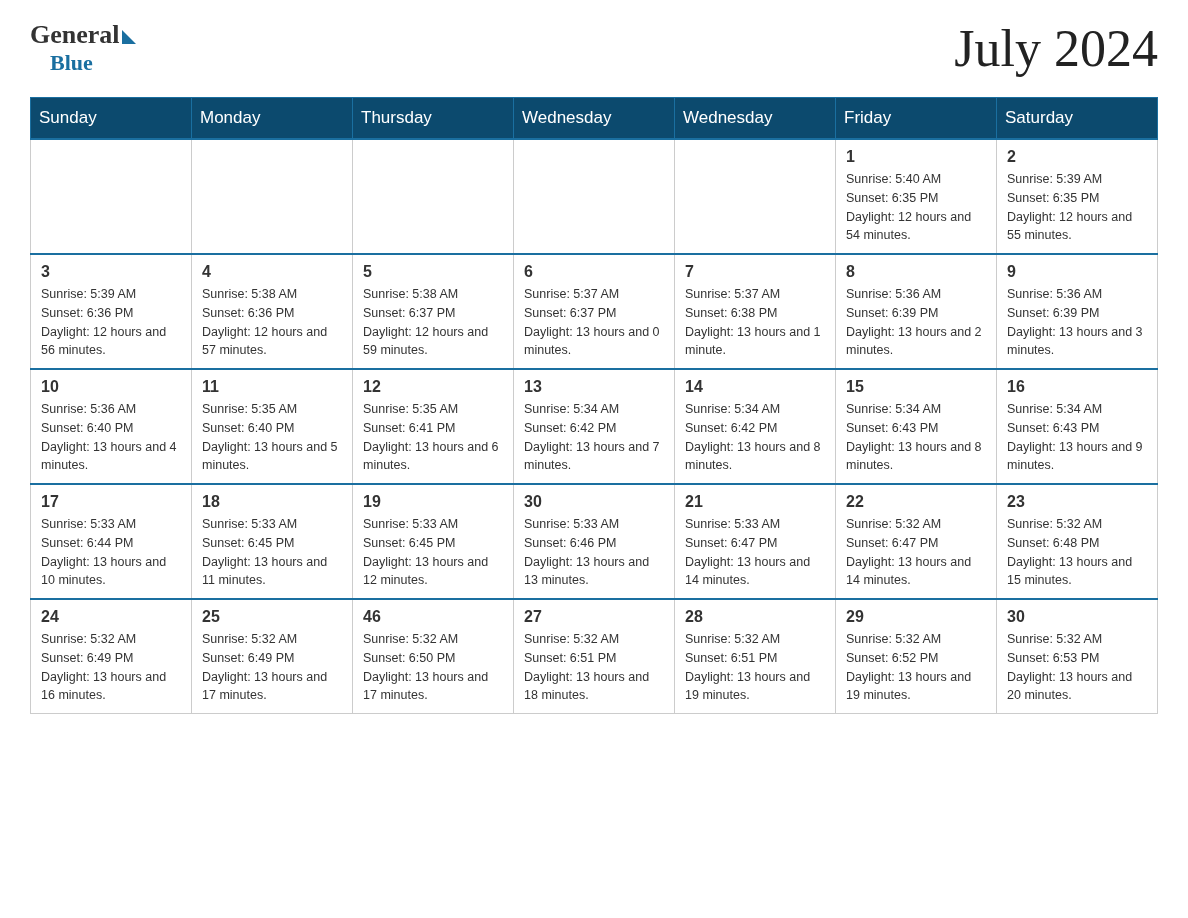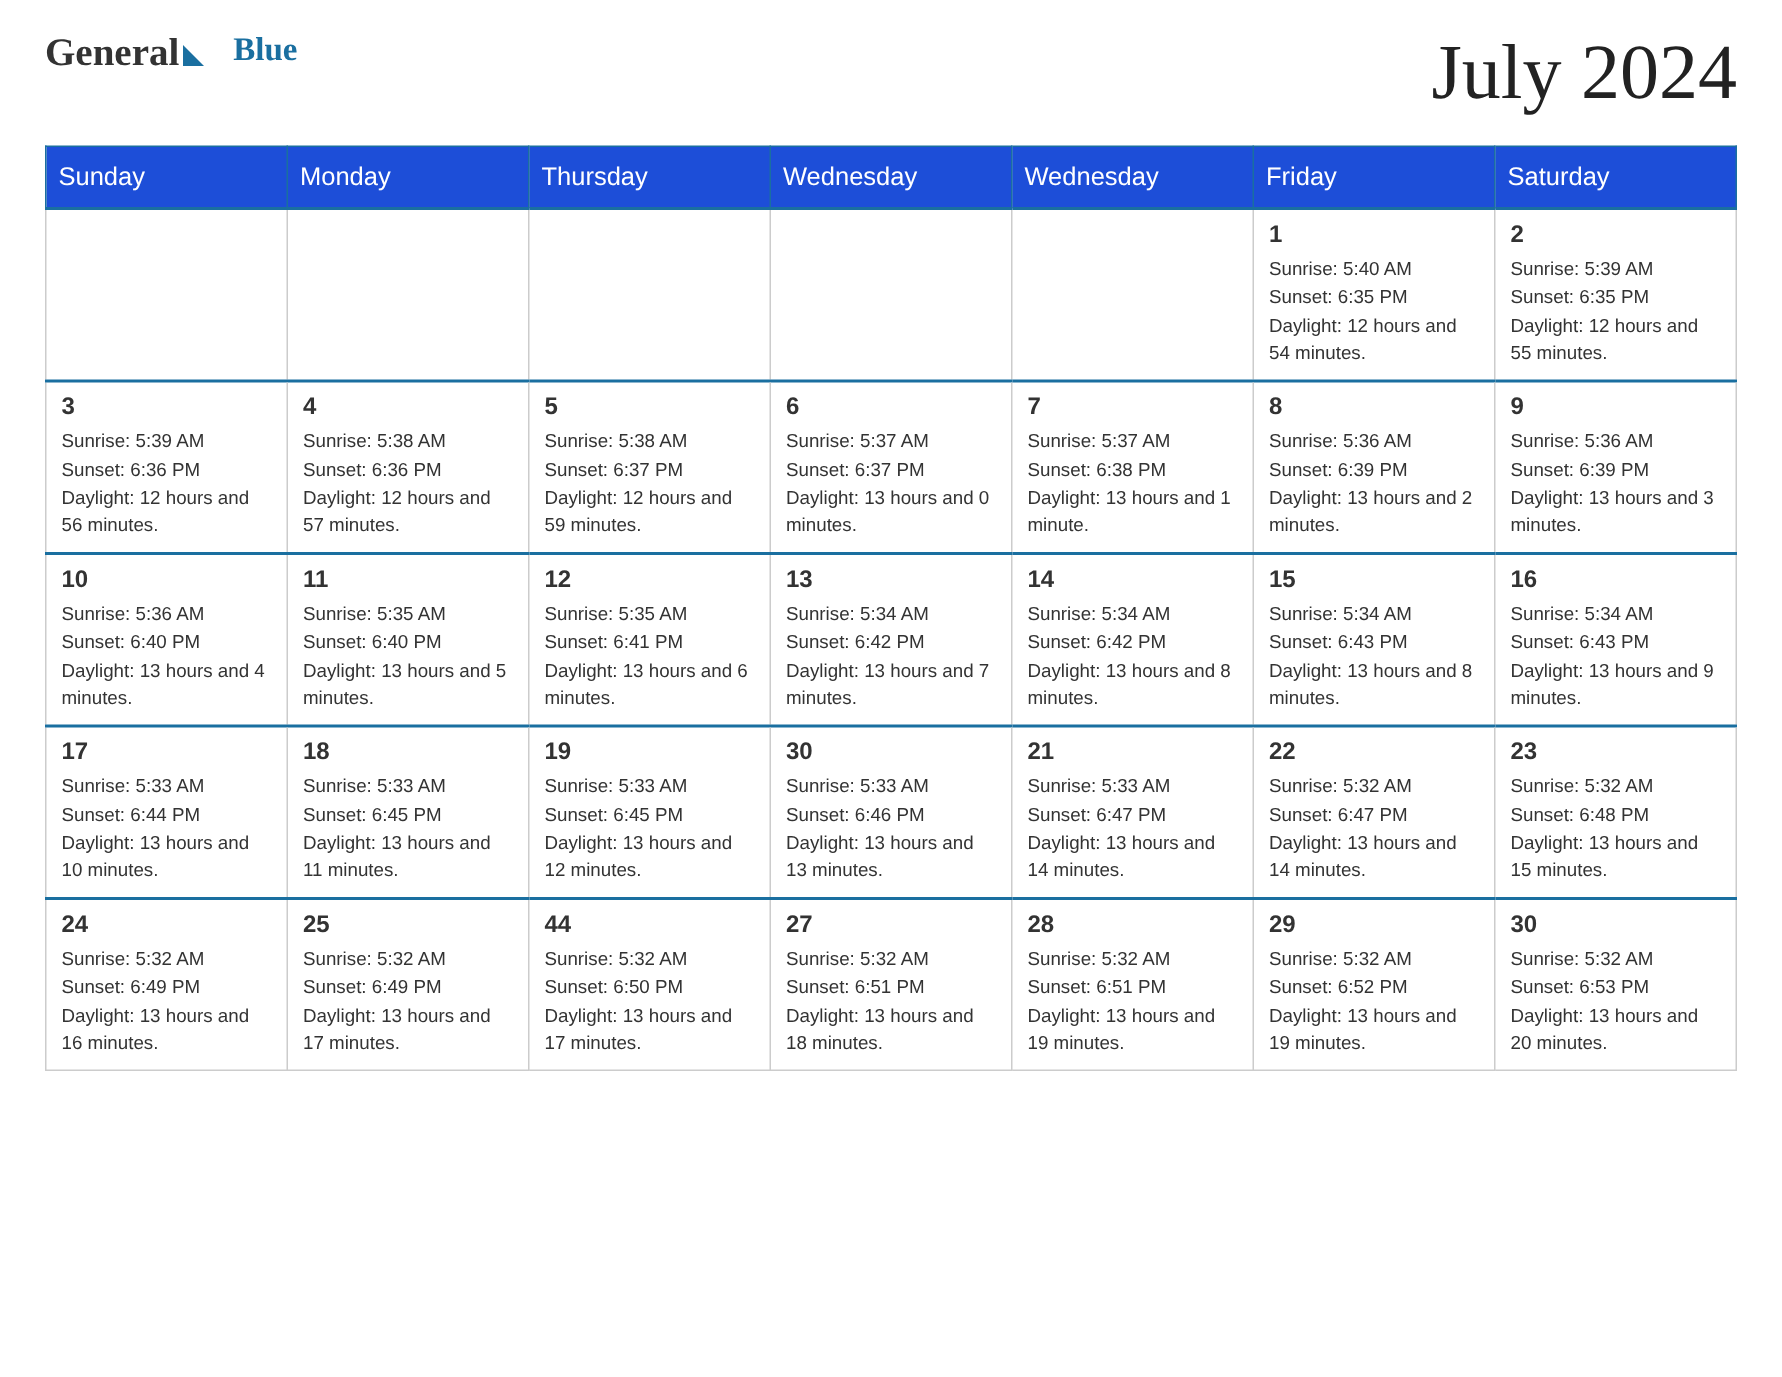--- a/index.html
+++ b/index.html
@@ -12,20 +12,21 @@
       min-height: 918px;
     }
     .header {
       display: flex;
       justify-content: space-between;
       align-items: flex-start;
       margin-bottom: 20px;
     }
     .logo {
       display: flex;
+      flex-direction: column;
       align-items: flex-start;
     }
     .logo-top {
       display: flex;
       align-items: center;
     }
     .logo-general {
       font-size: 26px;
       font-weight: bold;
       color: #333;
@@ -60,21 +61,21 @@
     .location {
       font-size: 22px;
       color: #555;
       font-family: Georgia, serif;
     }
     .calendar {
       width: 100%;
       border-collapse: collapse;
     }
     .calendar th {
-      background-color: #1d4ed8;
+      background-color: #0c4a6e;
       color: #fff;
       padding: 10px 8px;
       text-align: left;
       font-size: 17px;
       font-weight: normal;
       border: 1px solid #1a6fa0;
     }
     .calendar td {
       vertical-align: top;
       padding: 8px 10px;
@@ -216,21 +217,21 @@
 Sunset: 6:48 PM
 Daylight: 13 hours and 15 minutes.</span></td>
       </tr>
       <tr>
         <td><span class="day-num">24</span><span class="day-info" style="white-space: pre-line;">Sunrise: 5:32 AM
 Sunset: 6:49 PM
 Daylight: 13 hours and 16 minutes.</span></td>
         <td><span class="day-num">25</span><span class="day-info" style="white-space: pre-line;">Sunrise: 5:32 AM
 Sunset: 6:49 PM
 Daylight: 13 hours and 17 minutes.</span></td>
-        <td><span class="day-num">44</span><span class="day-info" style="white-space: pre-line;">Sunrise: 5:32 AM
+        <td><span class="day-num">46</span><span class="day-info" style="white-space: pre-line;">Sunrise: 5:32 AM
 Sunset: 6:50 PM
 Daylight: 13 hours and 17 minutes.</span></td>
         <td><span class="day-num">27</span><span class="day-info" style="white-space: pre-line;">Sunrise: 5:32 AM
 Sunset: 6:51 PM
 Daylight: 13 hours and 18 minutes.</span></td>
         <td><span class="day-num">28</span><span class="day-info" style="white-space: pre-line;">Sunrise: 5:32 AM
 Sunset: 6:51 PM
 Daylight: 13 hours and 19 minutes.</span></td>
         <td><span class="day-num">29</span><span class="day-info" style="white-space: pre-line;">Sunrise: 5:32 AM
 Sunset: 6:52 PM

